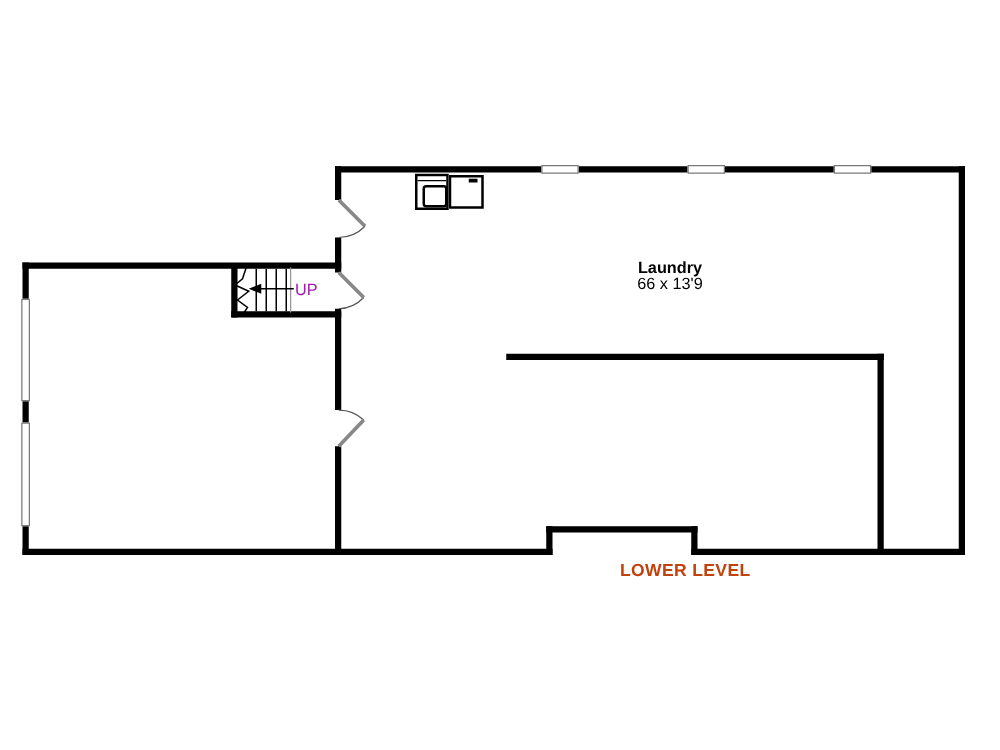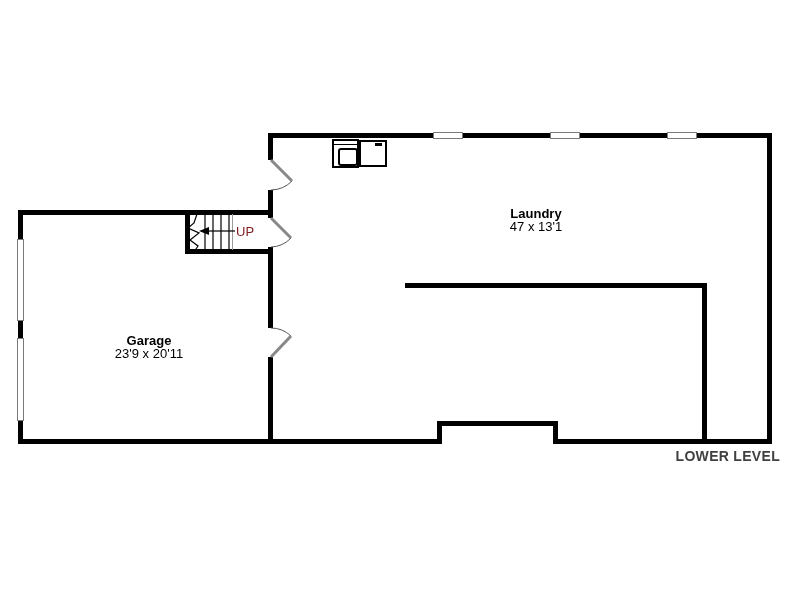--- a/index.html
+++ b/index.html
@@ -11,24 +11,24 @@
   .window{position:absolute;background:#ffffff;border:1px solid #7a7a7a;box-sizing:border-box;}
   .fixture{position:absolute;background:#ffffff;border:2px solid #000000;box-sizing:border-box;}
   .sink-inner{position:absolute;left:4px;top:7px;width:16px;height:14px;border:2px solid #000000;border-radius:3px;}
   .sink-divider{position:absolute;left:0;right:0;top:3px;height:1px;background:#000000;}
   .washer-dash{position:absolute;right:3px;top:1px;width:7px;height:3px;background:#000000;}
   .overlay{position:absolute;left:0;top:0;width:800px;height:600px;pointer-events:none;}
   .room-label{position:absolute;text-align:center;color:#000000;line-height:13px;}
   .room-name{font-size:13px;font-weight:bold;}
   .room-dims{font-size:13px;font-weight:normal;}
   .footer-label{
-    position:absolute;left:480px;top:448px;width:300px;text-align:right;
-    font-size:14px;font-weight:bold;color:#404040;letter-spacing:0.3px;
+    position:absolute;left:496px;top:448px;width:300px;
+    font-size:14px;font-weight:bold;color:#c2410c;letter-spacing:0.3px;
   }
-  .up-label{position:absolute;left:236px;top:224px;font-size:13px;color:#7f1d1d;text-align:center;}
+  .up-label{position:absolute;left:236px;top:224px;font-size:13px;color:#a21caf;text-align:center;}
 </style>
 </head>
 <body>
 
 <div class="canvas">
 
   <div class="wall" style="left:268px;top:133px;width:504px;height:5px;"></div>
   <div class="wall" style="left:767px;top:133px;width:5px;height:311px;"></div>
   <div class="wall" style="left:18px;top:439px;width:424px;height:5px;"></div>
   <div class="wall" style="left:437px;top:421px;width:5px;height:23px;"></div>
@@ -90,27 +90,23 @@
       <polyline points="197,214 194,223 188,228 199,233 190,240 198,246 194,252" fill="none" stroke="#000000" stroke-width="1.2"></polyline>
       <g>
         <line x1="208" y1="231" x2="235" y2="231" stroke="#000000" stroke-width="1.2"></line>
         <polygon points="199,231 209,227 209,235" fill="#000000"></polygon>
       </g>
     </g>
   </svg>
 
   <div class="room-label" style="left:436px;top:207px;width:200px;">
     <div class="room-name">Laundry</div>
-    <div class="room-dims">47 x 13'1</div>
+    <div class="room-dims">66 x 13'9</div>
   </div>
 
-  <div class="room-label" style="left:46px;top:334px;width:206px;">
-    <div class="room-name">Garage</div>
-    <div class="room-dims">23'9 x 20'11</div>
-  </div>
 
   <div class="room-label" style="left:440px;top:343px;width:200px;">
   </div>
 
   <div class="up-label">UP</div>
 
   <div class="footer-label">LOWER LEVEL</div>
 
 </div>
 

